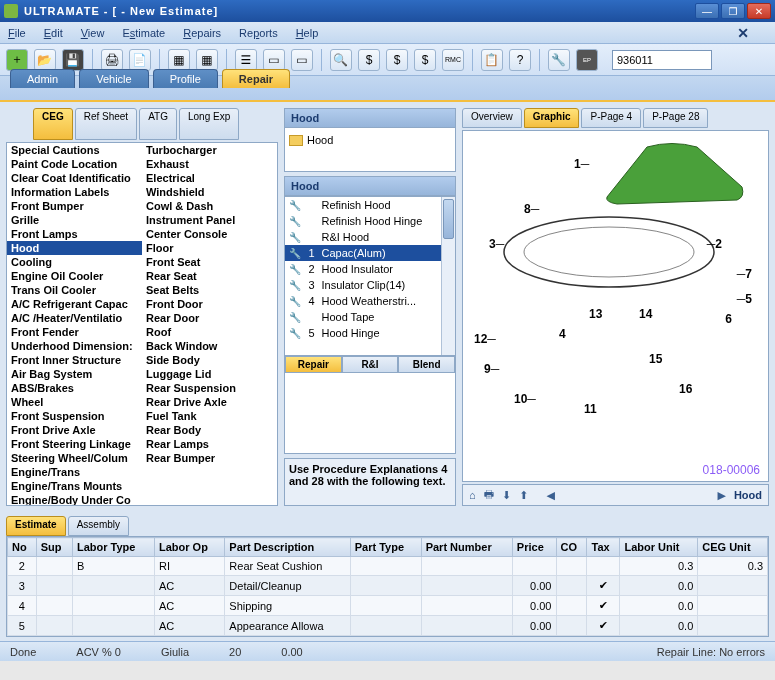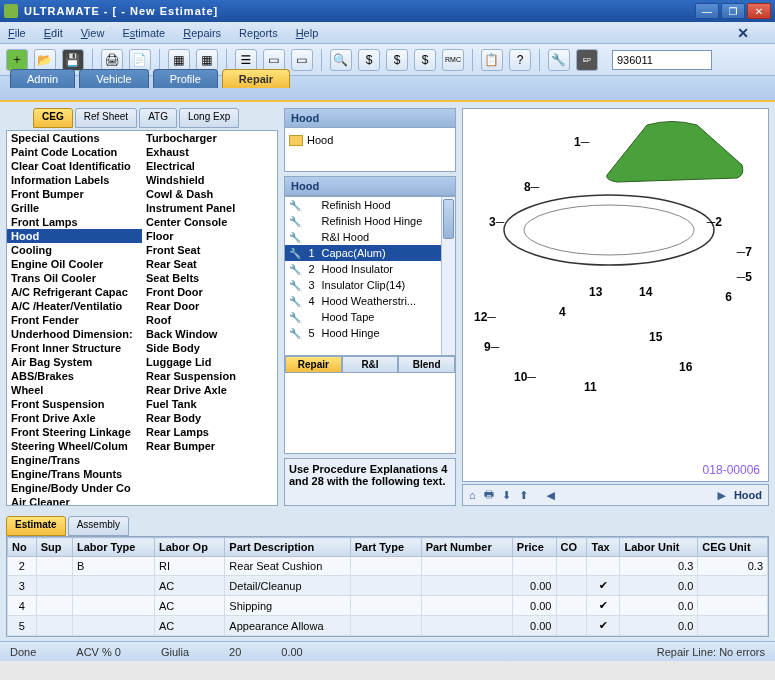--- a/index.html
+++ b/index.html
@@ -24,21 +24,21 @@
 .tsep { width:1px; height:22px; background:#97b5da; margin:0 2px; }
 .tsearch { margin-left: 8px; width: 100px; height: 20px; border: 1px solid #7a97ba; padding: 0 4px; background:#fff; }
 
 .maintabs { height: 24px; background: linear-gradient(#c3d8f0,#b2cced); display: flex; align-items:flex-end; padding: 12px 10px; gap: 4px; border-bottom: 2px solid #f4be3e; }
 .mtab { padding: 3px 16px; background: linear-gradient(#5f8fc6,#4a7bb3); color:#fff; border-radius: 4px 4px 0 0; border:1px solid #3b6091; border-bottom:none; }
 .mtab.active { background: linear-gradient(#ffe27a,#f4be3e); color:#333; border-color:#bb8f1e; font-weight:bold; }
 
 .workspace { display: flex; height: 410px; background: #dbe6f3; padding: 6px; gap: 6px; }
 
 .leftpanel { width: 272px; display:flex; flex-direction:column; }
-.subtabs { display:flex; gap:2px; height:20px; margin-bottom:2px;padding-left:27px; }
+.subtabs { display:flex; gap:2px; height:32px; margin-bottom:2px;padding-left:27px; }
 .stab { padding: 2px 8px; background: linear-gradient(#e8eff8,#cddcee); border:1px solid #8ea8c6; border-radius: 3px 3px 0 0; font-size:10px; }
 .stab.active { background: linear-gradient(#ffe27a,#f4be3e); border-color:#bb8f1e; font-weight:bold; }
 .catlist { flex:1; background:#fff; border:1px solid #8ea8c6; display:flex; overflow:hidden; }
 .catcol { width:50%; }
 .catitem { padding: 1px 4px; font-weight:bold; font-size:11px; white-space:nowrap; overflow:hidden; }
 .catitem.sel { background:#1d4f9e; color:#fff; }
 
 .midpanel { width: 172px; display:flex; flex-direction:column; gap:4px; }
 .panelbox { background:#fff; border:1px solid #8ea8c6; }
 .panelhead { background: linear-gradient(#b2cced,#97b5da); padding:3px 6px; font-weight:bold; border-bottom:1px solid #8ea8c6; color:#1b3b6f; }
@@ -280,20 +280,26 @@
       <div class="opbtns">
         <div class="opbtn yellow">Repair</div>
         <div class="opbtn">R&amp;I</div>
         <div class="opbtn">Blend</div>
       </div>
     </div>
     <div class="procnote">Use Procedure Explanations 4 and 28 with the following text.</div>
   </div>
 
   <div class="rightpanel">
+    <div class="rtabs">
+      <div class="stab">Overview</div>
+      <div class="stab active">Graphic</div>
+      <div class="stab">P-Page 4</div>
+      <div class="stab">P-Page 28</div>
+    </div>
     <div class="graphic">
       <div class="diagram">
         <svg class="hood-shape" viewBox="0 0 150 65">
           <path d="M 10 55 L 50 5 Q 75 -2 100 5 L 145 45 Q 148 55 140 58 L 20 62 Q 8 60 10 55 Z" fill="#4aa03a" stroke="#2a6020" stroke-width="1"></path>
         </svg>
         <svg style="position:absolute;top:75px;left:30px;width:220px;height:80px;" viewBox="0 0 220 80">
           <ellipse cx="110" cy="40" rx="105" ry="35" fill="none" stroke="#333" stroke-width="1.5"></ellipse>
           <ellipse cx="110" cy="40" rx="85" ry="25" fill="none" stroke="#666" stroke-width="0.8"></ellipse>
         </svg>
         <div class="diagnum" style="top:20px;left:105px;">1─</div>

